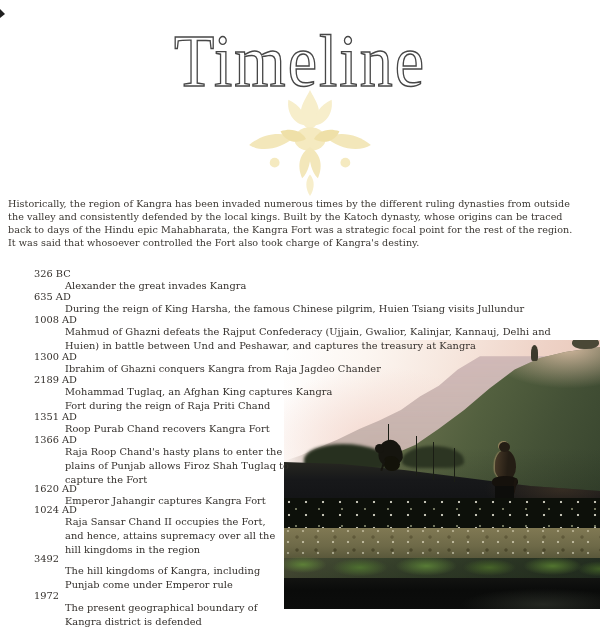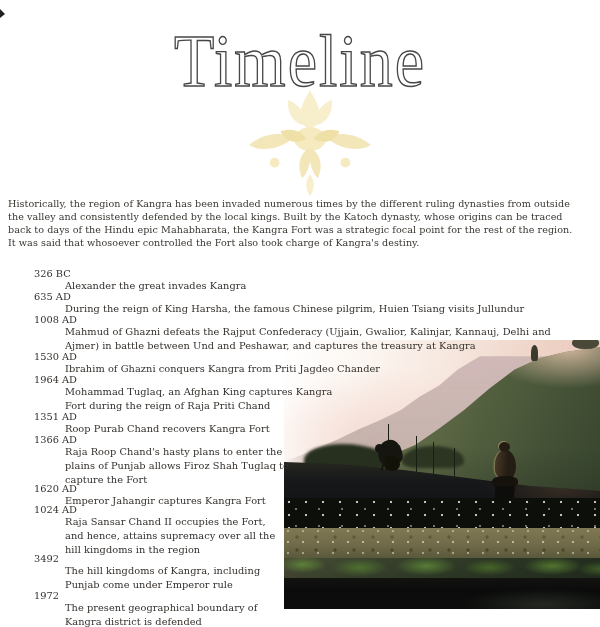--- a/index.html
+++ b/index.html
@@ -179,28 +179,28 @@
     <span class="tl-date">326 BC</span>
     <span class="tl-desc">Alexander the great invades Kangra</span>
   </div>
   <div class="tl-row" style="top:290px">
     <span class="tl-date">635 AD</span>
     <span class="tl-desc">During the reign of King Harsha, the famous Chinese pilgrim, Huien Tsiang visits Jullundur</span>
   </div>
   <div class="tl-row" style="top:313px">
     <span class="tl-date">1008 AD</span>
     <span class="tl-desc">Mahmud of Ghazni defeats the Rajput Confederacy (Ujjain, Gwalior, Kalinjar, Kannauj, Delhi and
-Ajmer) in battle between Und and Peshawar, and captures the treasury at Kangra</span>
+Huien) in battle between Und and Peshawar, and captures the treasury at Kangra</span>
   </div>
   <div class="tl-row" style="top:350px">
-    <span class="tl-date">1530 AD</span>
-    <span class="tl-desc">Ibrahim of Ghazni conquers Kangra from Priti Jagdeo Chander</span>
+    <span class="tl-date">1300 AD</span>
+    <span class="tl-desc">Ibrahim of Ghazni conquers Kangra from Raja Jagdeo Chander</span>
   </div>
   <div class="tl-row" style="top:373px">
-    <span class="tl-date">1964 AD</span>
+    <span class="tl-date">2189 AD</span>
     <span class="tl-desc">Mohammad Tuglaq, an Afghan King captures Kangra
 Fort during the reign of Raja Priti Chand</span>
   </div>
   <div class="tl-row" style="top:410px">
     <span class="tl-date">1351 AD</span>
     <span class="tl-desc">Roop Purab Chand recovers Kangra Fort</span>
   </div>
   <div class="tl-row" style="top:433px">
     <span class="tl-date">1366 AD</span>
     <span class="tl-desc">Raja Roop Chand's hasty plans to enter the

